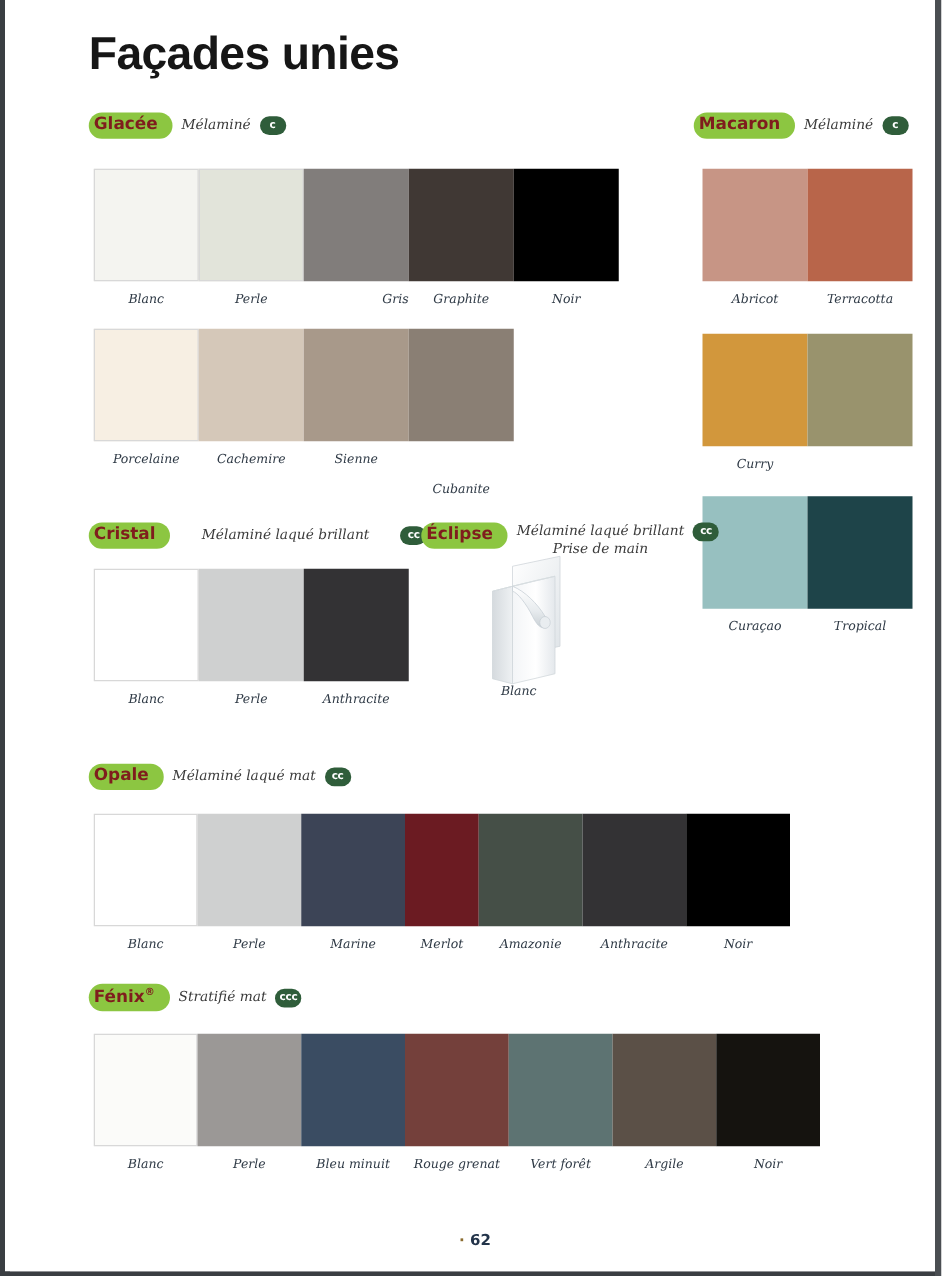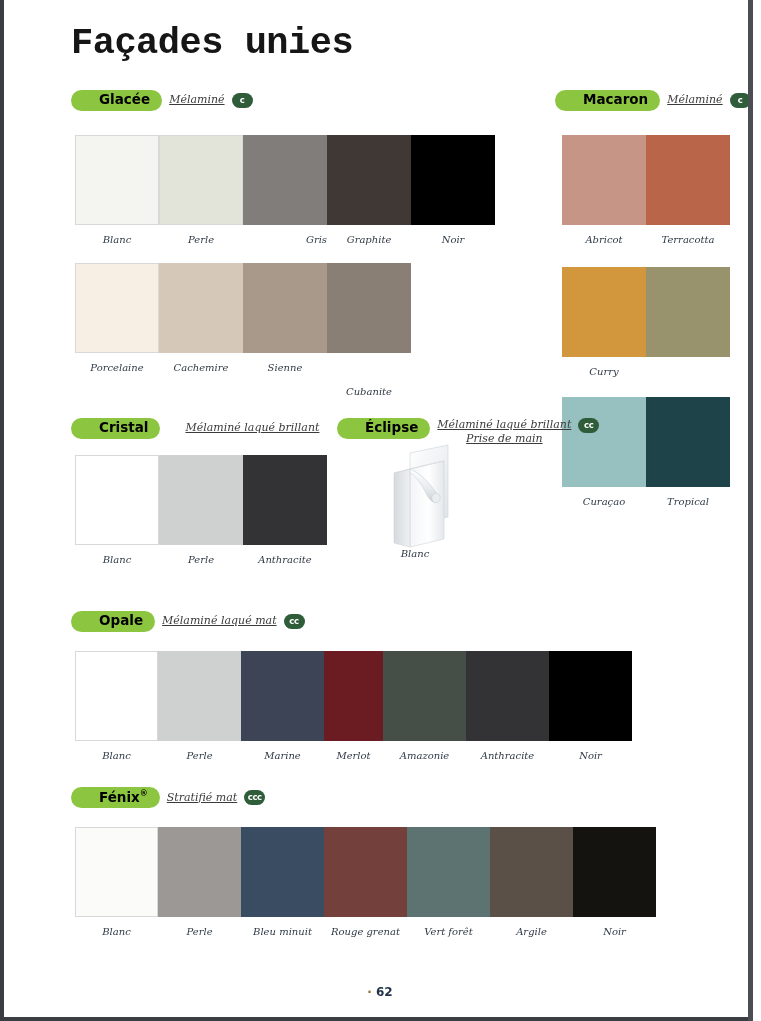--- a/index.html
+++ b/index.html
@@ -30,45 +30,44 @@
     background:#ffffff;
   }
 
   h1.page-title{
     position:absolute;left:63px;top:22px;
     margin:0;
     font-size:37px;
     font-weight:800;
     letter-spacing:-0.5px;
     color:#161616;
-    font-family:Liberation Mono, monospace;
+    font-family:Liberation Sans, sans-serif;
   }
 
   
   .group-head{position:absolute;display:flex;align-items:center;gap:7px;}
   .pill{
     background:#8cc641;
-    color:#000000;
+    color:#7f1d1d;
     border-radius:999px;
-    padding:3px 12px 4px 28px;
+    padding:3px 12px 4px 4px;
     font-size:13.5px;
     font-weight:700;
     line-height:1;
     white-space:nowrap;
     font-family:"DejaVu Sans", sans-serif;
   }
   .pill .sup{font-size:8px;vertical-align:super;}
   .subtitle{
     font-family:"DejaVu Serif", serif;
     font-style:italic;
     font-size:11px;
     color:#3b3b3b;
     white-space:nowrap;
     line-height:1.25;
-    text-decoration:underline;
   }
   .subtitle .l2{display:block;text-align:center;}
   .cbadge{
     background:#2f5d3a;
     color:#ffffff;
     border-radius:999px;
     font-size:8.5px;
     font-weight:700;
     letter-spacing:-0.3px;
     line-height:1;

